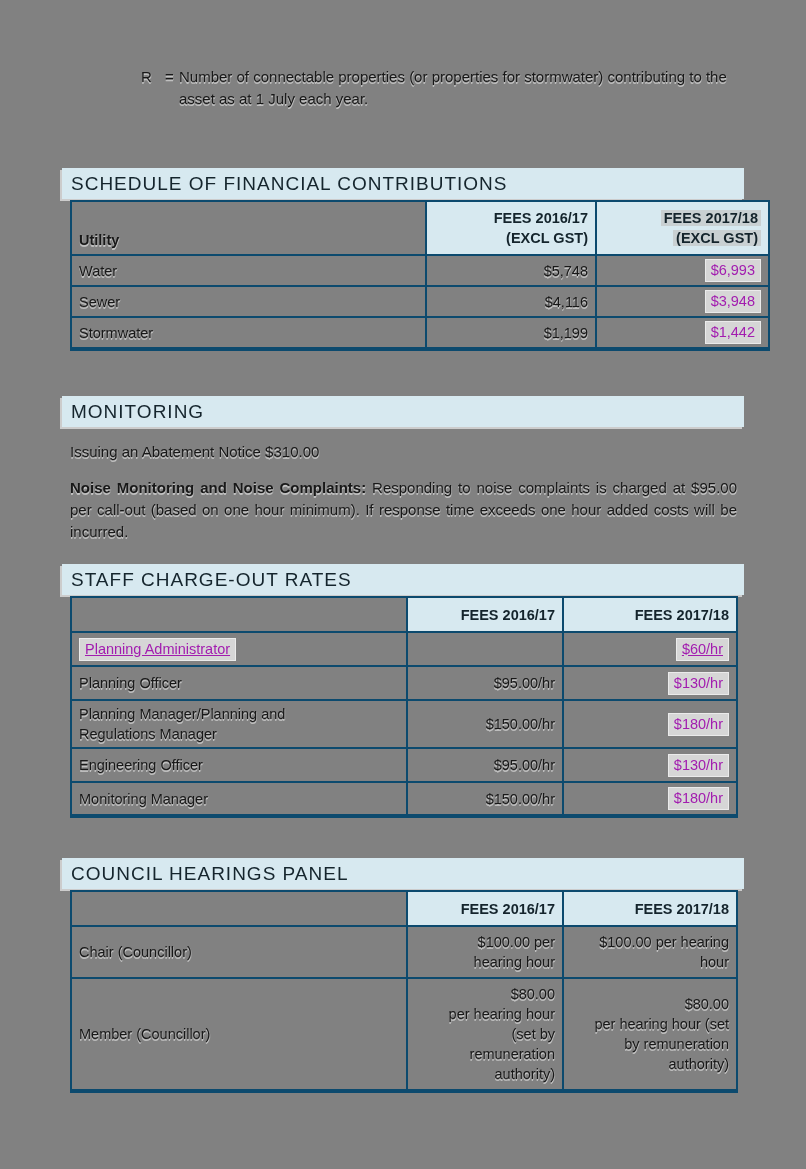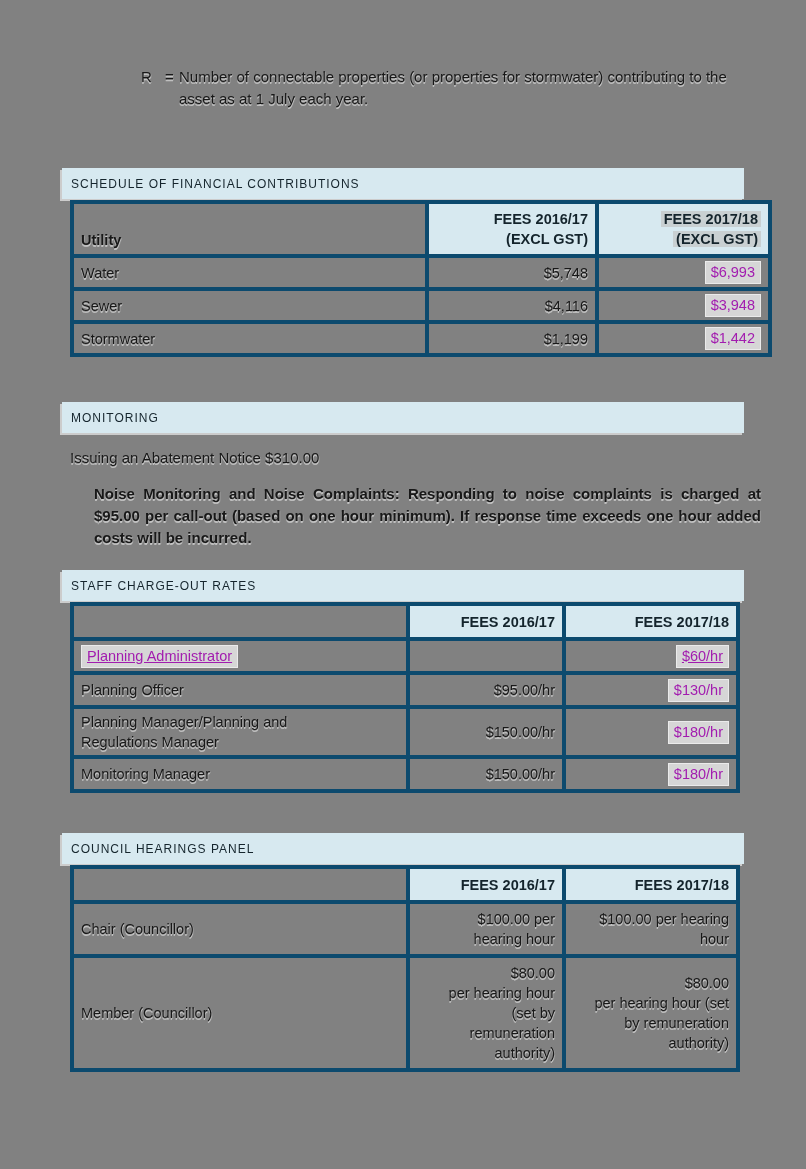--- a/index.html
+++ b/index.html
@@ -12,27 +12,27 @@
 
   
   .note{display:flex;margin:66px 0 0 141px;line-height:22px;}
   .note-var{width:24px;flex:0 0 24px;}
   .note-eq{width:14px;flex:0 0 14px;}
   .note-def{width:565px;}
 
   
   .band{box-sizing:border-box;width:682px;height:31px;margin-left:62px;
         background:#d7e9f0;display:flex;align-items:center;padding-left:9px;
-        font-size:12px;letter-spacing:1px;color:#15252d;
+        font-size:19px;letter-spacing:1px;color:#15252d;
         box-shadow:-2px 2px 0 rgba(255,255,255,.6);}
 
   
   table.tbl{border-collapse:collapse;margin-left:70px;table-layout:fixed;
             font-size:14.5px;line-height:20px;}
-  .tbl th,.tbl td{border:4px solid #0c4a6e;box-sizing:border-box;padding:0;}
+  .tbl th,.tbl td{border:2px solid #0c4a6e;box-sizing:border-box;padding:0;}
   .tbl tr:last-child td{border-bottom-width:4px;}
   .tbl .fee-h{background:#d7e9f0;text-align:right;vertical-align:middle;
               padding:3px 7px 3px 0;color:#14242c;}
   .tbl .label-h{background:transparent;text-align:left;vertical-align:bottom;
                 padding:0 0 4px 7px;font-weight:bold;border-radius:7px;}
   .tbl td.lbl{text-align:left;padding:3px 8px 3px 7px;vertical-align:middle;}
   .tbl td.fee{text-align:right;padding:3px 7px 3px 4px;vertical-align:middle;}
   .tbl-hear td{vertical-align:top;}
   .tbl-hear td.lbl,.tbl-hear td.fee{padding-top:5px;padding-bottom:5px;}
 
@@ -43,21 +43,21 @@
   
   .hl{background:#c9d0d2;padding:0 3px;}
 
   
   .band-schedule{margin-top:58px;}
   .tbl-schedule{margin-top:1px;}
   .tbl-schedule th{height:54px;}
   .tbl-schedule td{height:31px;}
   .band-monitoring{margin-top:45px;}
   .line1{margin:14px 0 0 70px;line-height:21px;}
-  .para{margin:15px 0 0 94px;width:667px;text-align:justify;line-height:22px;font-weight:bold;}
+  .para{margin:15px 0 0 70px;width:667px;text-align:justify;line-height:22px;}
   .band-staff{margin-top:21px;}
   .tbl-staff{margin-top:1px;}
   .tbl-staff th{height:35px;}
   .tbl-staff td{height:34px;}
   .band-hearings{margin-top:40px;}
   .tbl-hear{margin-top:1px;}
   .tbl-hear th{height:35px;}
 </style>
 </head>
 <body>
@@ -142,20 +142,25 @@
       <td class="fee halo">$95.00/hr</td>
       <td class="fee"><span class="box">$130/hr</span></td>
     </tr>
     <tr>
       <td class="lbl halo pre">Planning Manager/Planning and
 Regulations Manager</td>
       <td class="fee halo">$150.00/hr</td>
       <td class="fee"><span class="box">$180/hr</span></td>
     </tr>
     <tr>
+      <td class="lbl halo">Engineering Officer</td>
+      <td class="fee halo">$95.00/hr</td>
+      <td class="fee"><span class="box">$130/hr</span></td>
+    </tr>
+    <tr>
       <td class="lbl halo">Monitoring Manager</td>
       <td class="fee halo">$150.00/hr</td>
       <td class="fee"><span class="box">$180/hr</span></td>
     </tr>
   </tbody>
     </table>
 
   <div class="band band-hearings">
     <span>COUNCIL HEARINGS PANEL</span>
   </div>

